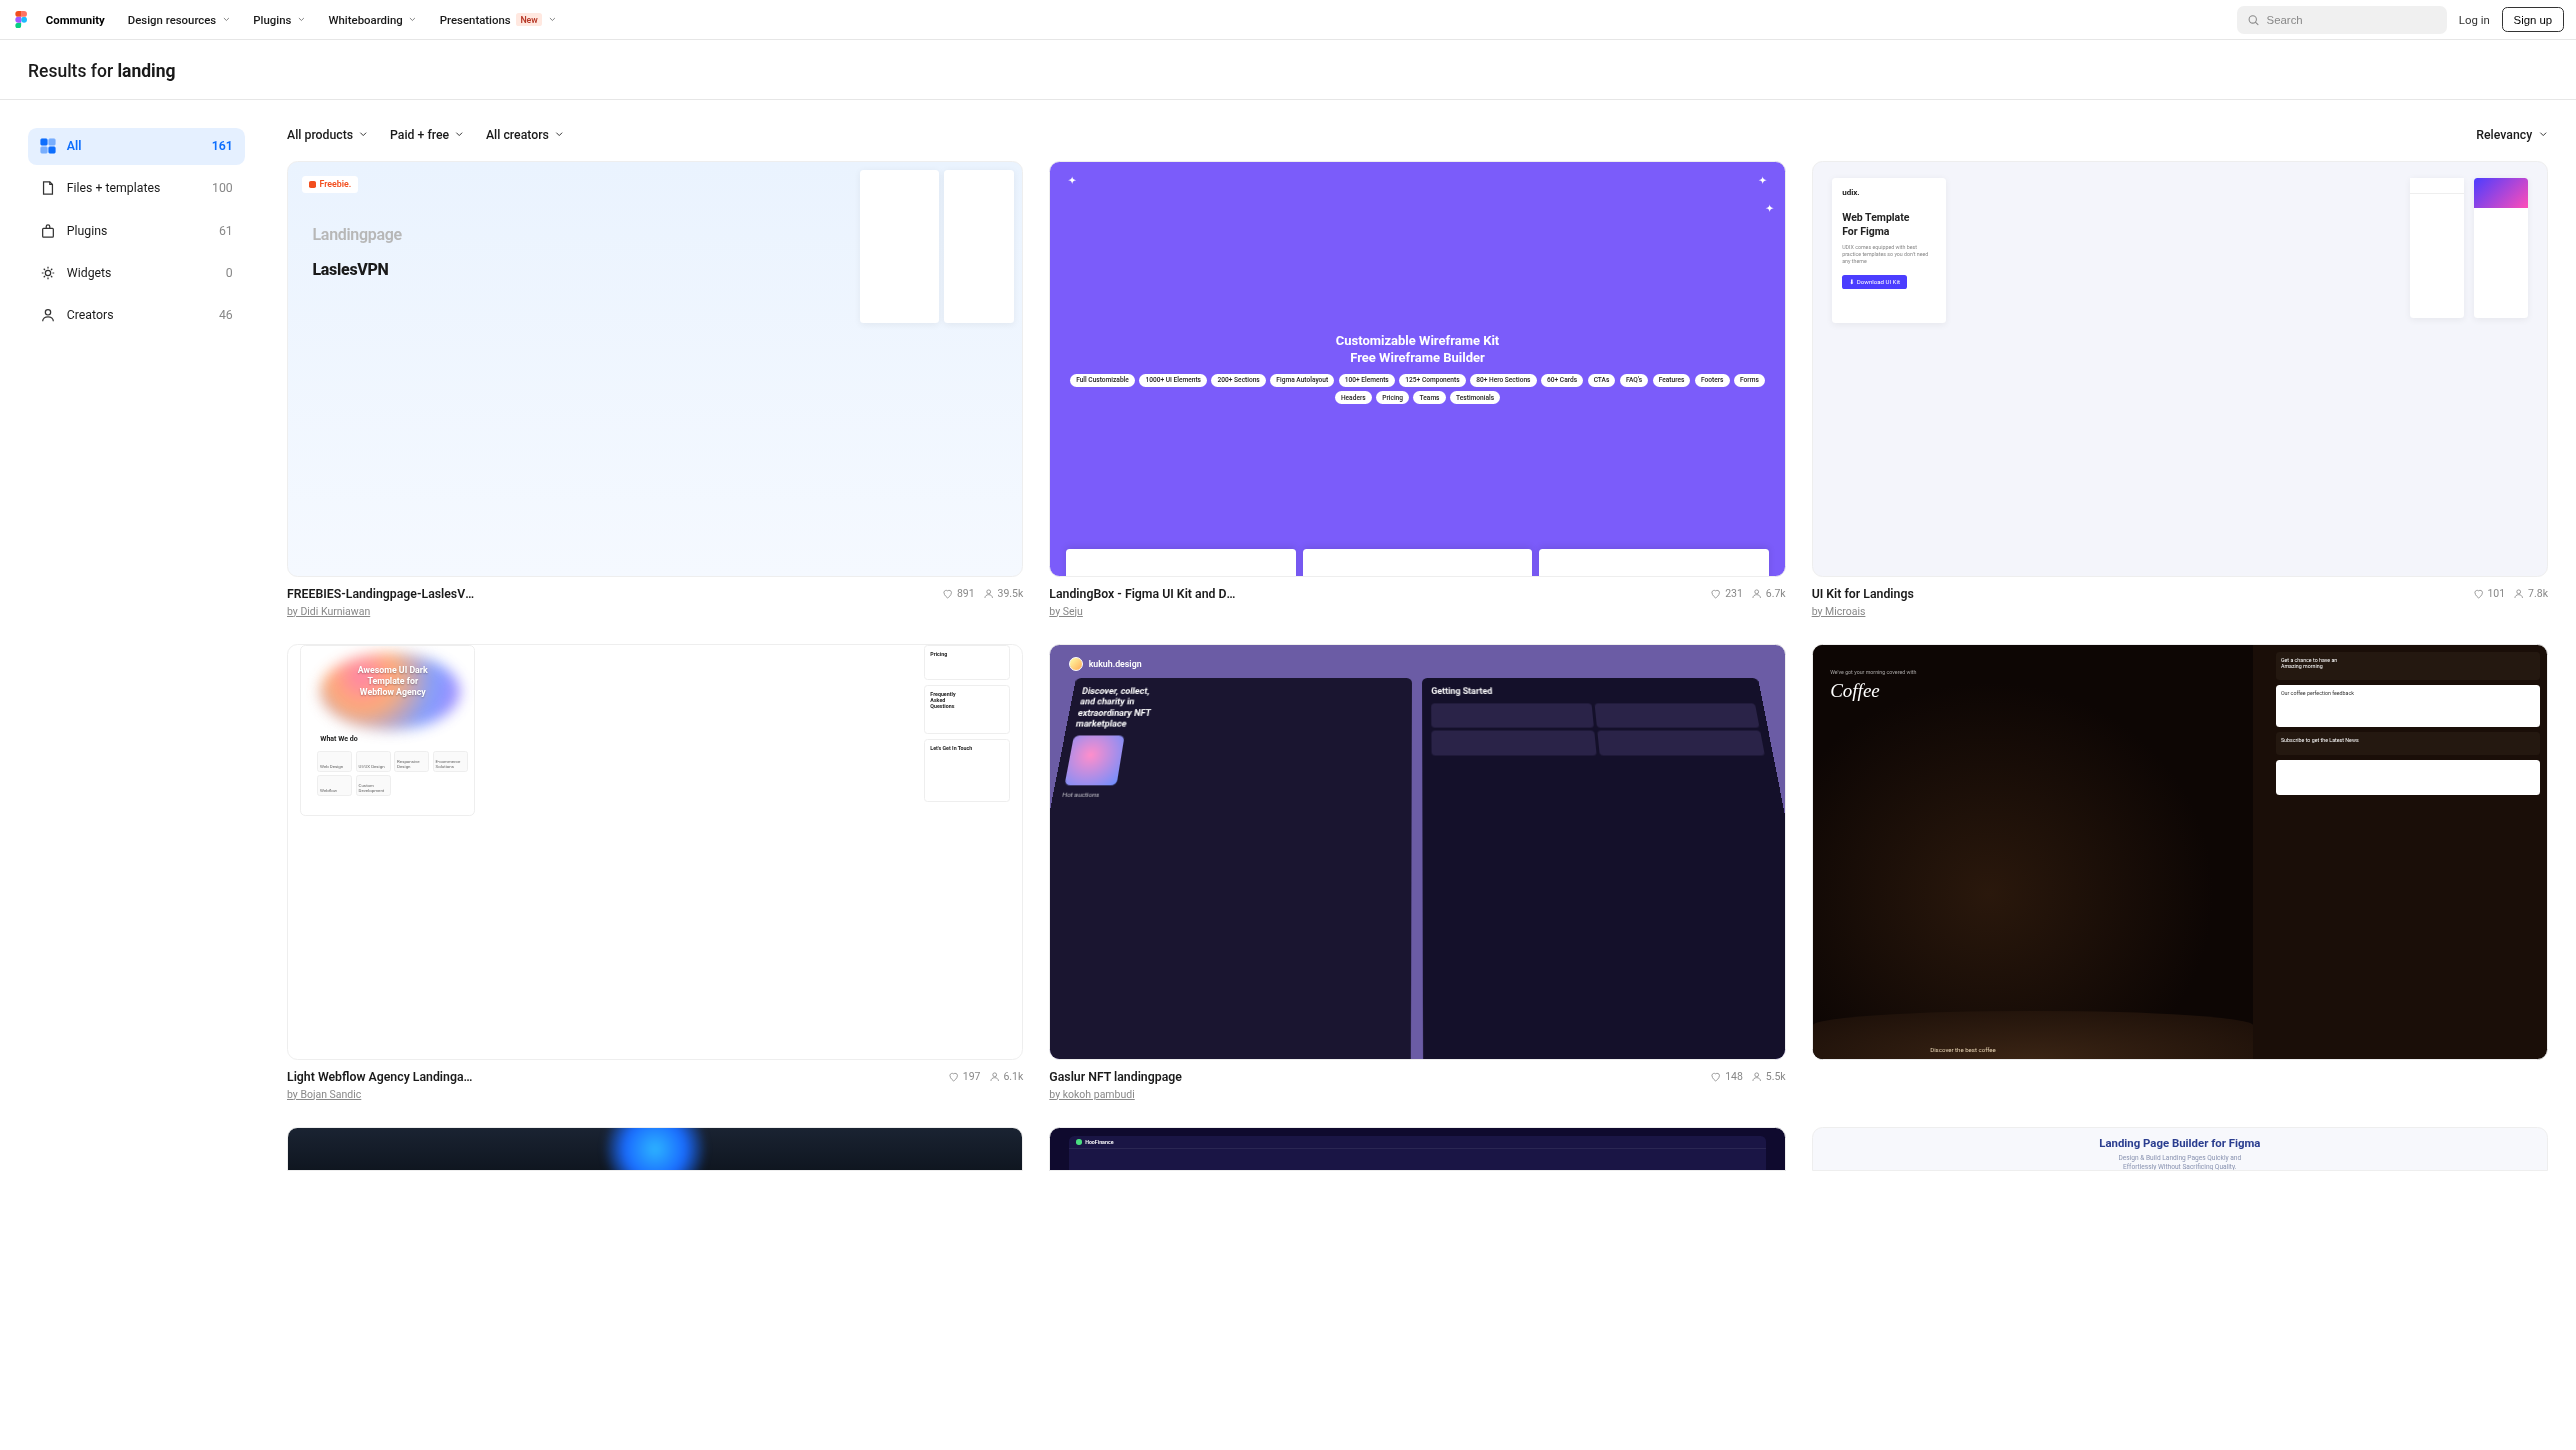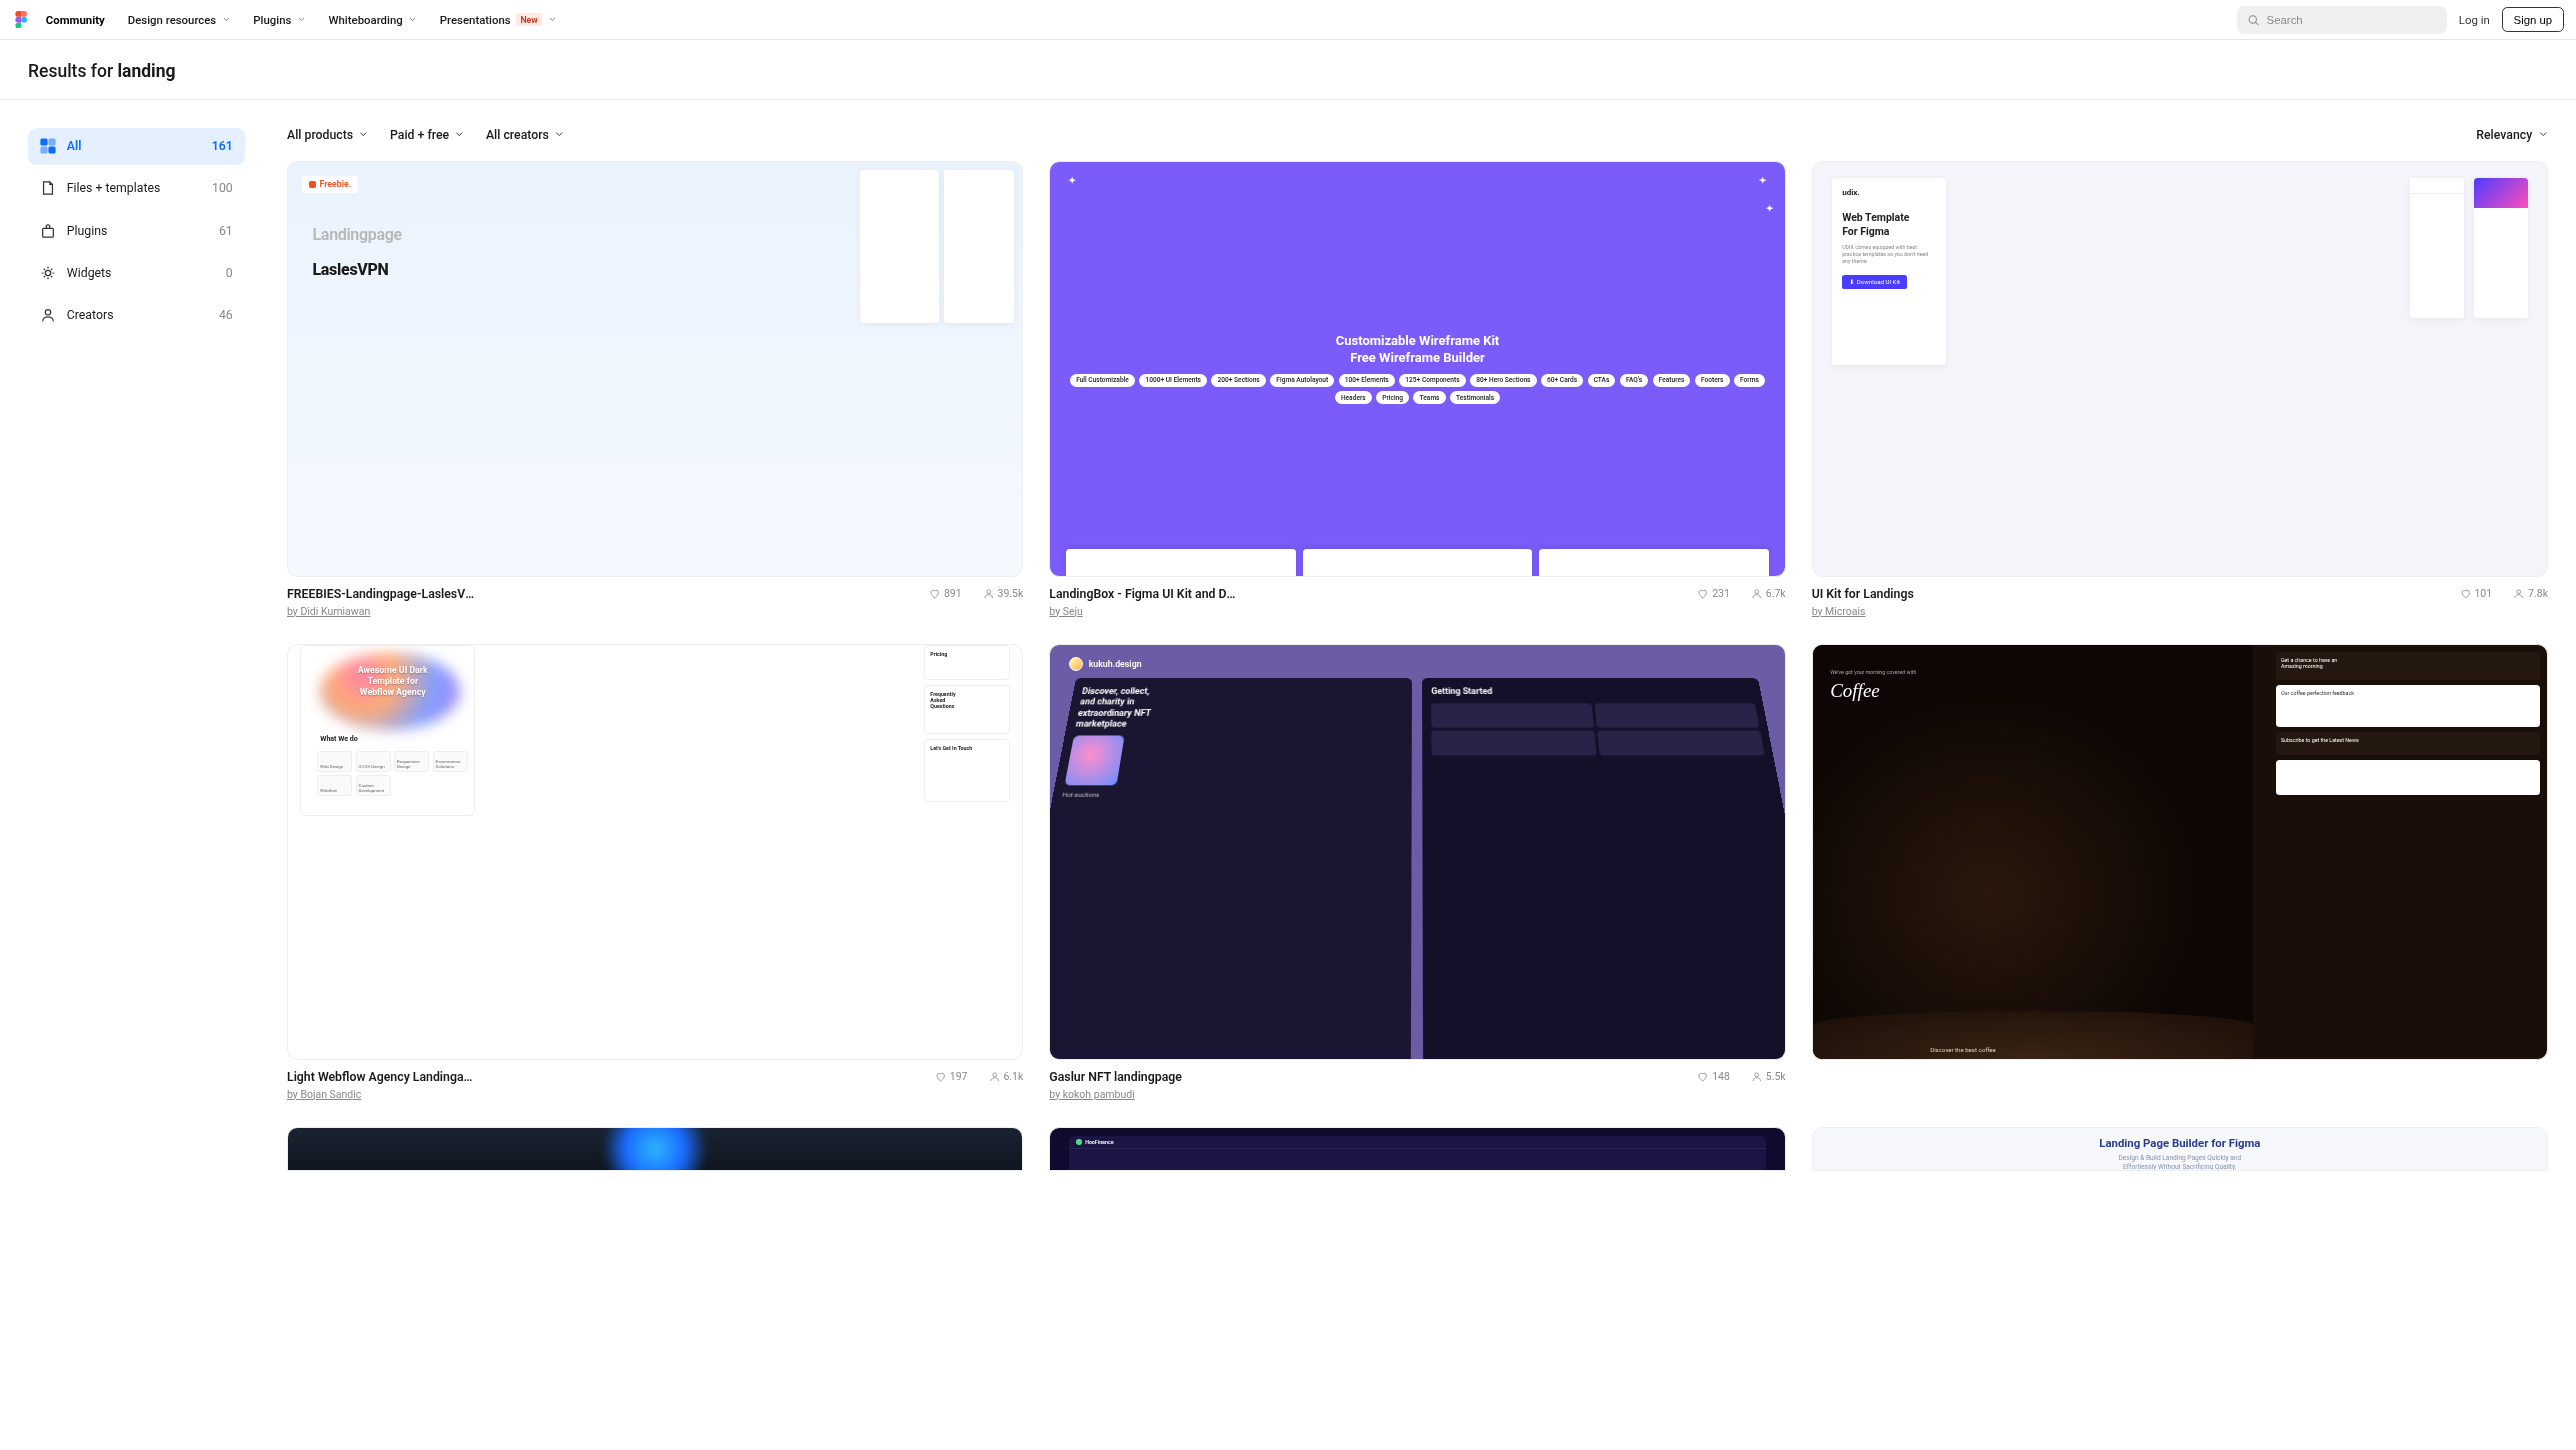--- a/index.html
+++ b/index.html
@@ -46,42 +46,42 @@
     .filter-chip { display: flex; align-items: center; gap: 5.3px; font-size: 12.3px; color: #1a1a1a; cursor: pointer; font-weight: 500; }
     .filter-right .filter-chip { font-weight: 500; }
 
     
     .grid { display: grid; grid-template-columns: repeat(3, 1fr); gap: 26px 26px; }
     .card { display: flex; flex-direction: column; }
     .thumb { width: 100%; aspect-ratio: 1.77; border-radius: 10.5px; border: 0.9px solid #eee; overflow: hidden; position: relative; display: flex; align-items: center; justify-content: center; }
     .card-meta { display: flex; justify-content: space-between; align-items: flex-start; margin-top: 10.5px; gap: 10.5px; }
     .card-title { font-size: 12.3px; font-weight: 600; color: #1a1a1a; white-space: nowrap; overflow: hidden; text-overflow: ellipsis; max-width: 188px; }
     .card-author { font-size: 10.5px; color: #888; margin-top: 3.5px; text-decoration: underline; }
-    .card-stats { display: flex; align-items: center; gap: 21px; font-size: 10.5px; color: #888; flex: 0 0 auto; text-align: center; }
+    .card-stats { display: flex; align-items: center; gap: 8px; font-size: 10.5px; color: #888; flex: 0 0 auto; text-align: center; }
     .stat { display: flex; align-items: center; gap: 3.5px; }
     .stat svg { width: 11.4px; height: 11.4px; }
 
     
     .thumb-1 { background: linear-gradient(180deg, #eaf3fe 0%, #f5f9ff 100%); }
     .thumb-1 .badge { position: absolute; left: 14px; top: 14px; background: #fff; border-radius: 3.5px; padding: 3.5px 7px; font-size: 8.8px; font-weight: 600; color: #f24e1e; display:flex; align-items:center; gap:3.5px;}
     .thumb-1 .tline1 { position: absolute; left: 24.5px; top: 63px; font-size: 16px; color: #b7b7b7; font-weight: 600; letter-spacing: -0.3px; }
     .thumb-1 .tline2 { position: absolute; left: 24.5px; top: 98px; font-size: 16px; color: #1a1a1a; font-weight: 800; letter-spacing: -0.3px; }
     .thumb-1 .panel1 { position:absolute; right:83px; top:8.8px; width:79px; height:153px; background:#fff; border-radius:3.5px; box-shadow:0 1.8px 7px rgba(0,0,0,.06);}
     .thumb-1 .panel2 { position:absolute; right:8.8px; top:8.8px; width:70px; height:153px; background:#fff; border-radius:3.5px; box-shadow:0 1.8px 7px rgba(0,0,0,.06);}
 
     .thumb-2 { background: #7b5cfa; color:#fff; display:flex; flex-direction:column; align-items:center; padding:12.3px 17.5px; }
     .thumb-2 .t2h { font-size: 13px; font-weight: 700; text-align:center; line-height:1.3; }
     .thumb-2 .chiprow { display:flex; flex-wrap:wrap; gap:4.4px; justify-content:center; margin-top:7px; }
     .thumb-2 .chip { background:#fff; color:#222; font-size:6.6px; padding:2.6px 6.1px; border-radius:8.8px; font-weight:500; }
     .thumb-2 .star { position:absolute; color:#fff; font-size:10.5px; }
     .thumb-2 .bottom-panels { position:absolute; bottom:-17.5px; left:16px; right:16px; display:flex; gap:7px; }
     .thumb-2 .bpanel { flex:1; height:44px; background:#fff; border-radius:3.5px 3.5px 0 0; box-shadow:0 -1.8px 7px rgba(0,0,0,.1); }
 
     .thumb-3 { background: #f4f5fb; position:relative; }
-    .thumb-3 .bigpanel { position:absolute; left:19px; top:16px; width:114px; height:187px; background:#fff; border-radius:3.5px; box-shadow:0 1.8px 7px rgba(0,0,0,.06); padding:10.5px; }
+    .thumb-3 .bigpanel { position:absolute; left:19px; top:16px; width:114px; height:145px; background:#fff; border-radius:3.5px; box-shadow:0 1.8px 7px rgba(0,0,0,.06); padding:10.5px; }
     .thumb-3 .bigpanel .brand { font-size:8px; font-weight:700; color:#222; }
     .thumb-3 .bigpanel .hl { font-size:10.5px; font-weight:700; margin-top:14px; line-height:1.3; color:#222; }
     .thumb-3 .bigpanel .sub { font-size:5.3px; color:#888; margin-top:5.3px; line-height:1.4; }
     .thumb-3 .bigpanel .btn { margin-top:8.8px; background:#4b3dff; color:#fff; font-size:6.1px; padding:3.5px 7px; border-radius:2.6px; display:inline-flex; align-items:center; gap:2.6px; }
     .thumb-3 .sidepanel { position:absolute; top:16px; width:54px; height:140px; background:#fff; border-radius:3.5px; box-shadow:0 1.8px 7px rgba(0,0,0,.06); }
     .thumb-3 .sp1 { right:83px; }
     .thumb-3 .sp2 { right:19px; }
     .thumb-3 .sp2 .hero { height:30px; background: linear-gradient(135deg,#4b3dff,#ff4db8); border-radius:3.5px 3.5px 0 0; }
     .thumb-3 .sp1 .hero { height:16px; background:#fff; border-bottom:0.9px solid #eee; }
 

